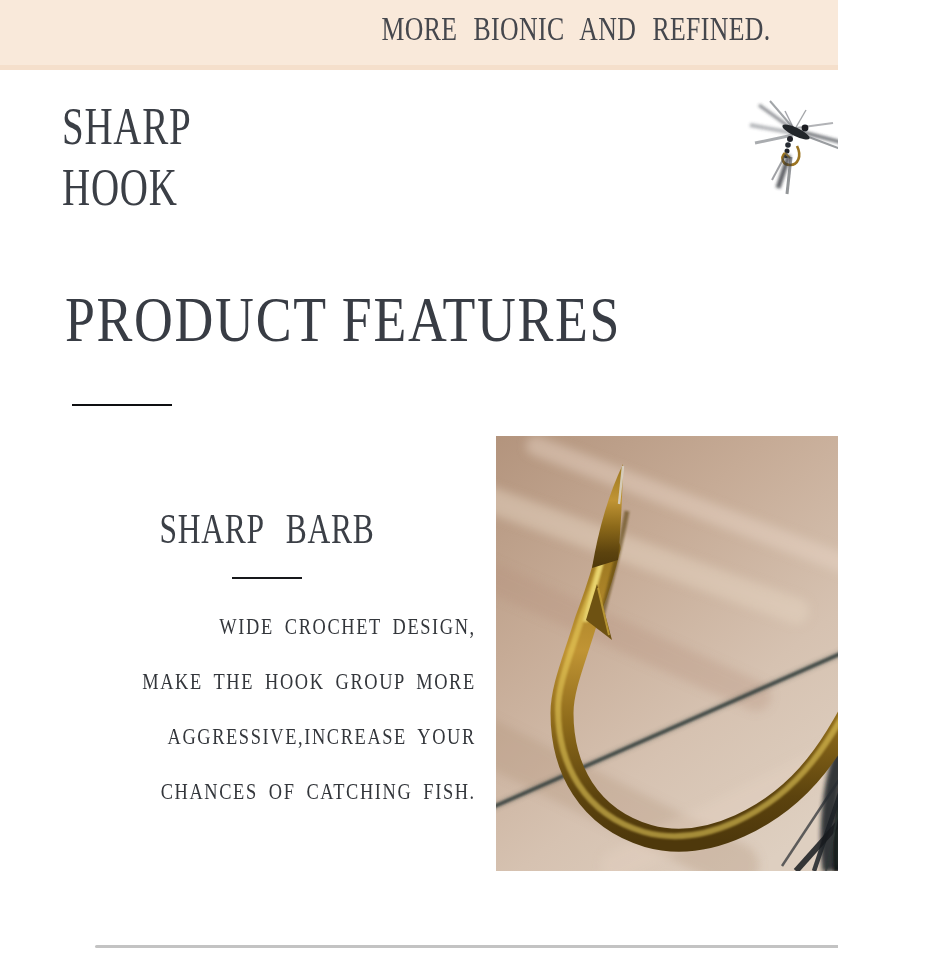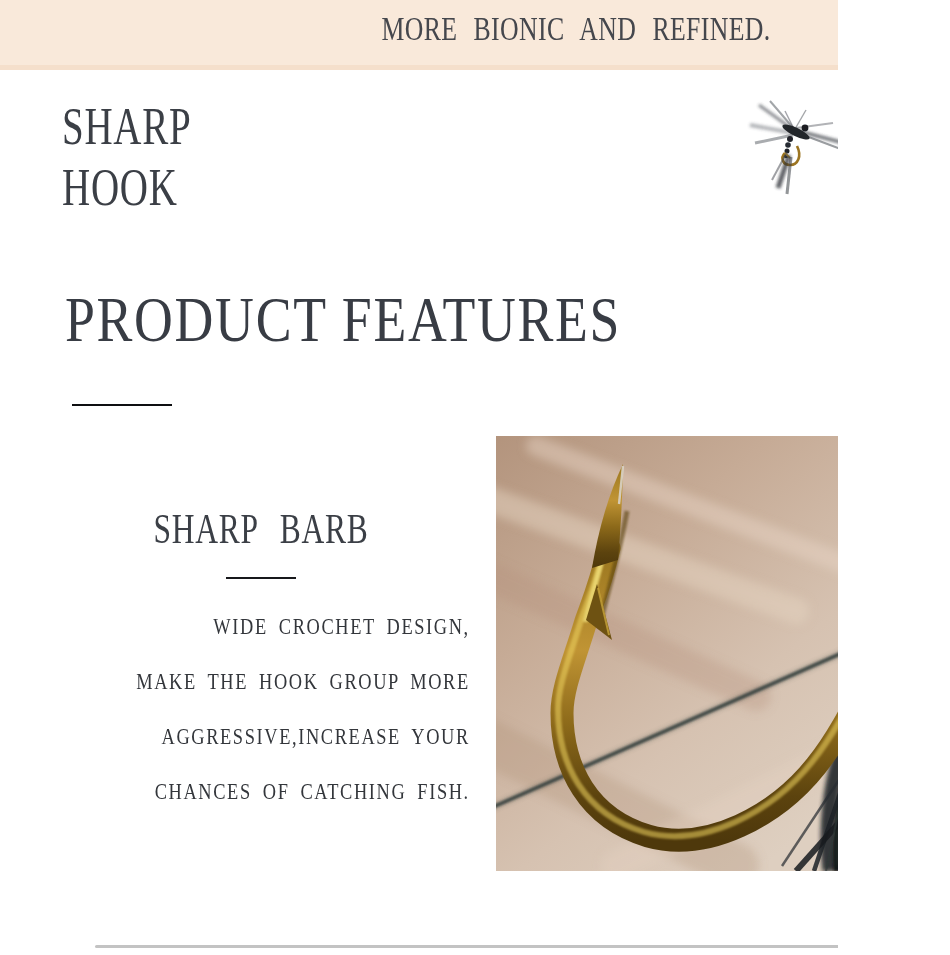--- a/index.html
+++ b/index.html
@@ -28,21 +28,21 @@
   .section-title{
     position:absolute;left:65px;top:288px;font-size:64px;line-height:64px;
     color:#383c44;letter-spacing:2px;white-space:nowrap;
     transform:scaleX(.84);transform-origin:left top;
   }
   .title-rule{
     position:absolute;left:72px;top:404px;width:100px;height:2px;background:#0e0f11;
   }
   
   .feature{
-    position:absolute;left:0;top:508px;width:522px;text-align:center;
+    position:absolute;left:6px;top:508px;width:522px;text-align:center;
   }
   .feature-heading{
     font-size:42px;line-height:42px;color:#3b3f46;letter-spacing:1px;word-spacing:18px;
     transform:scaleX(.75);transform-origin:center top;white-space:nowrap;
   }
   .feature-rule{
     width:70px;height:2px;background:#17181b;margin:27px auto 0 auto;
   }
   .feature-body{margin-top:20px;text-align:right;}
   .feature-line{

